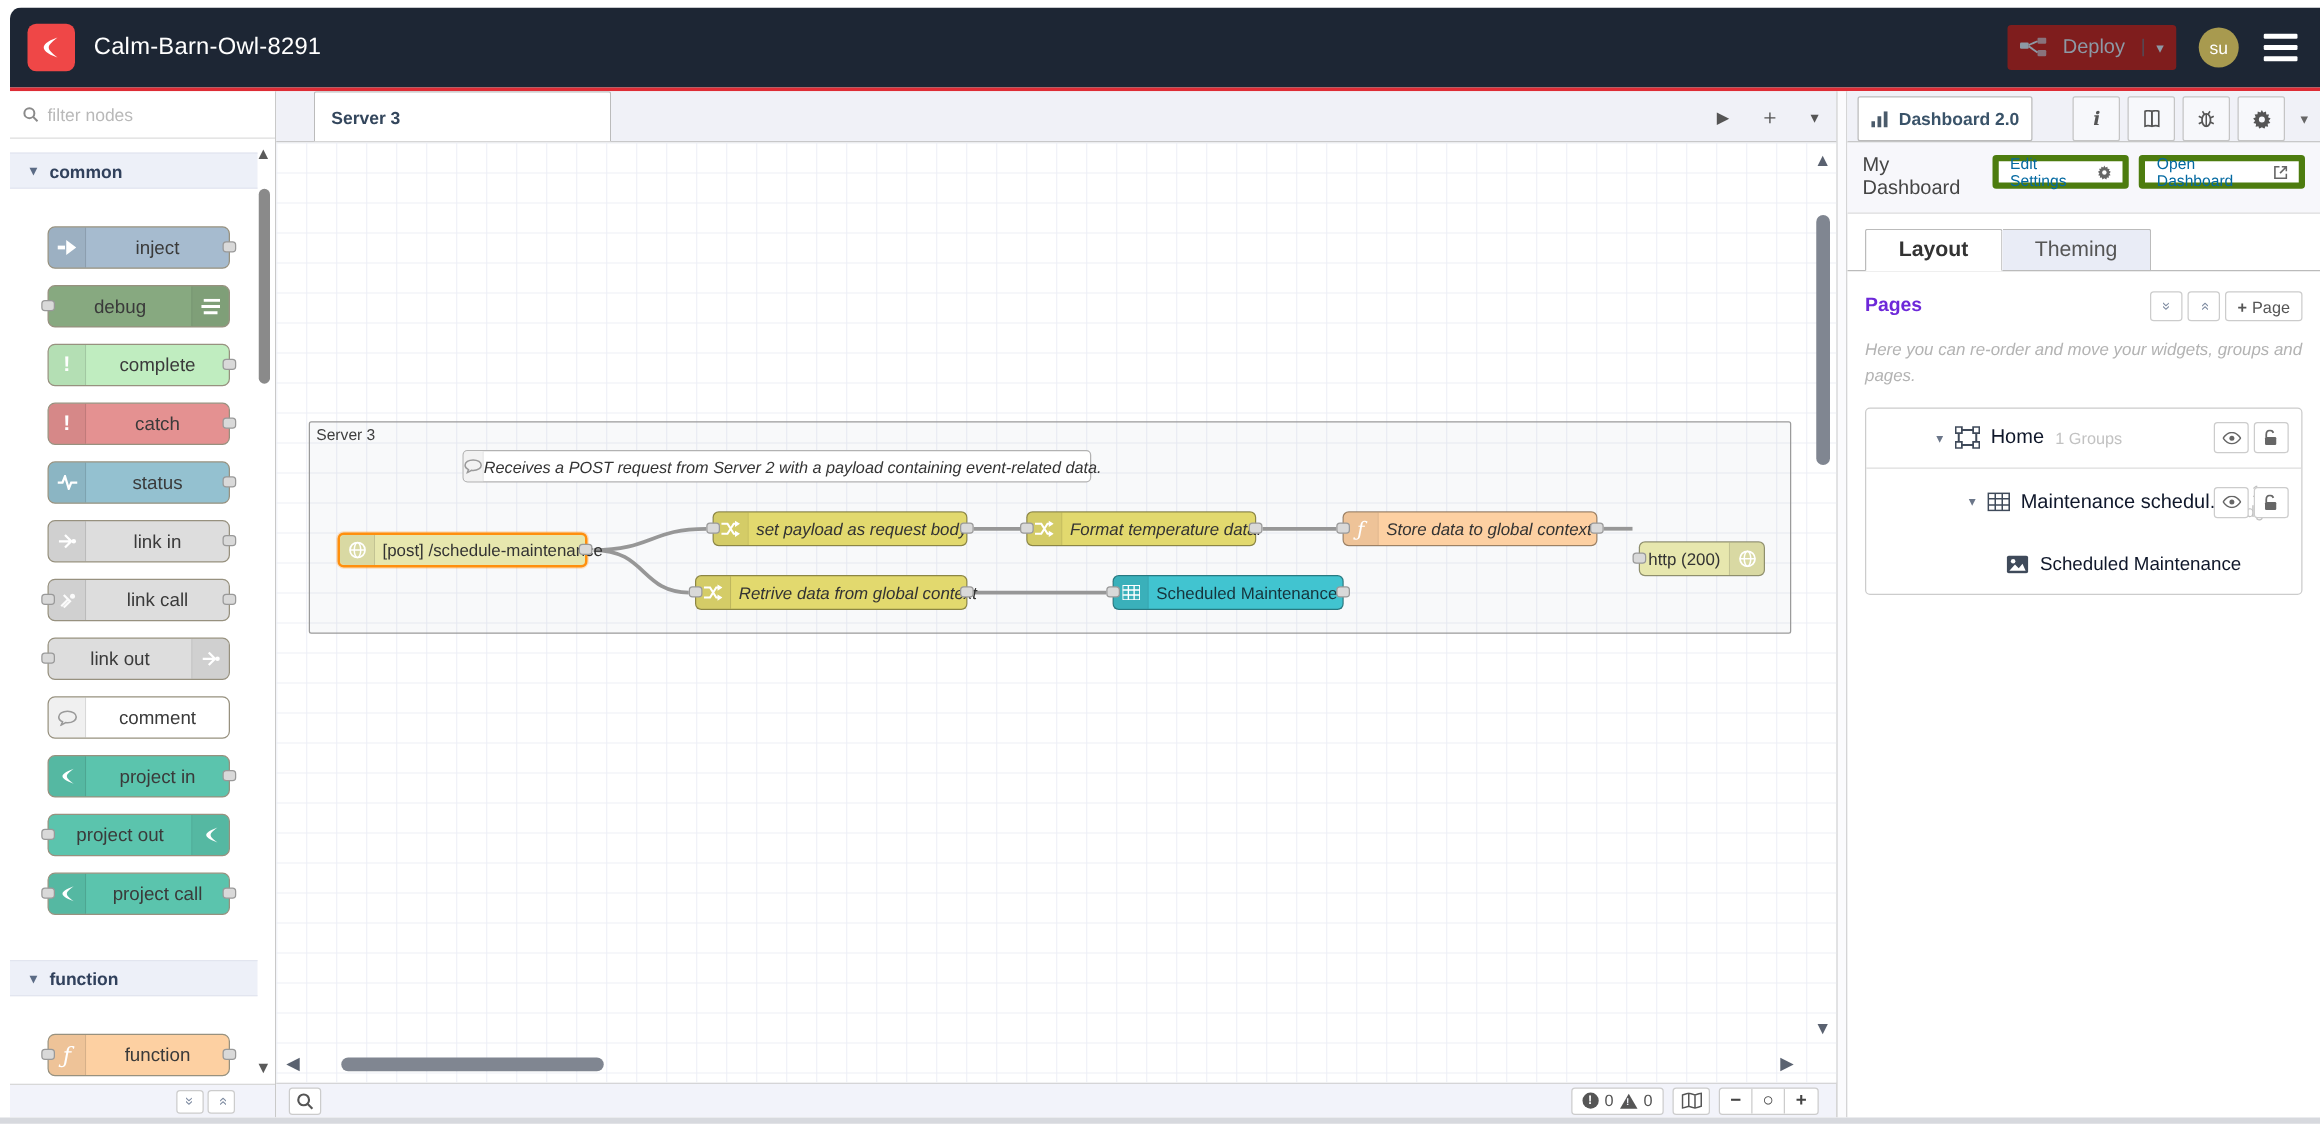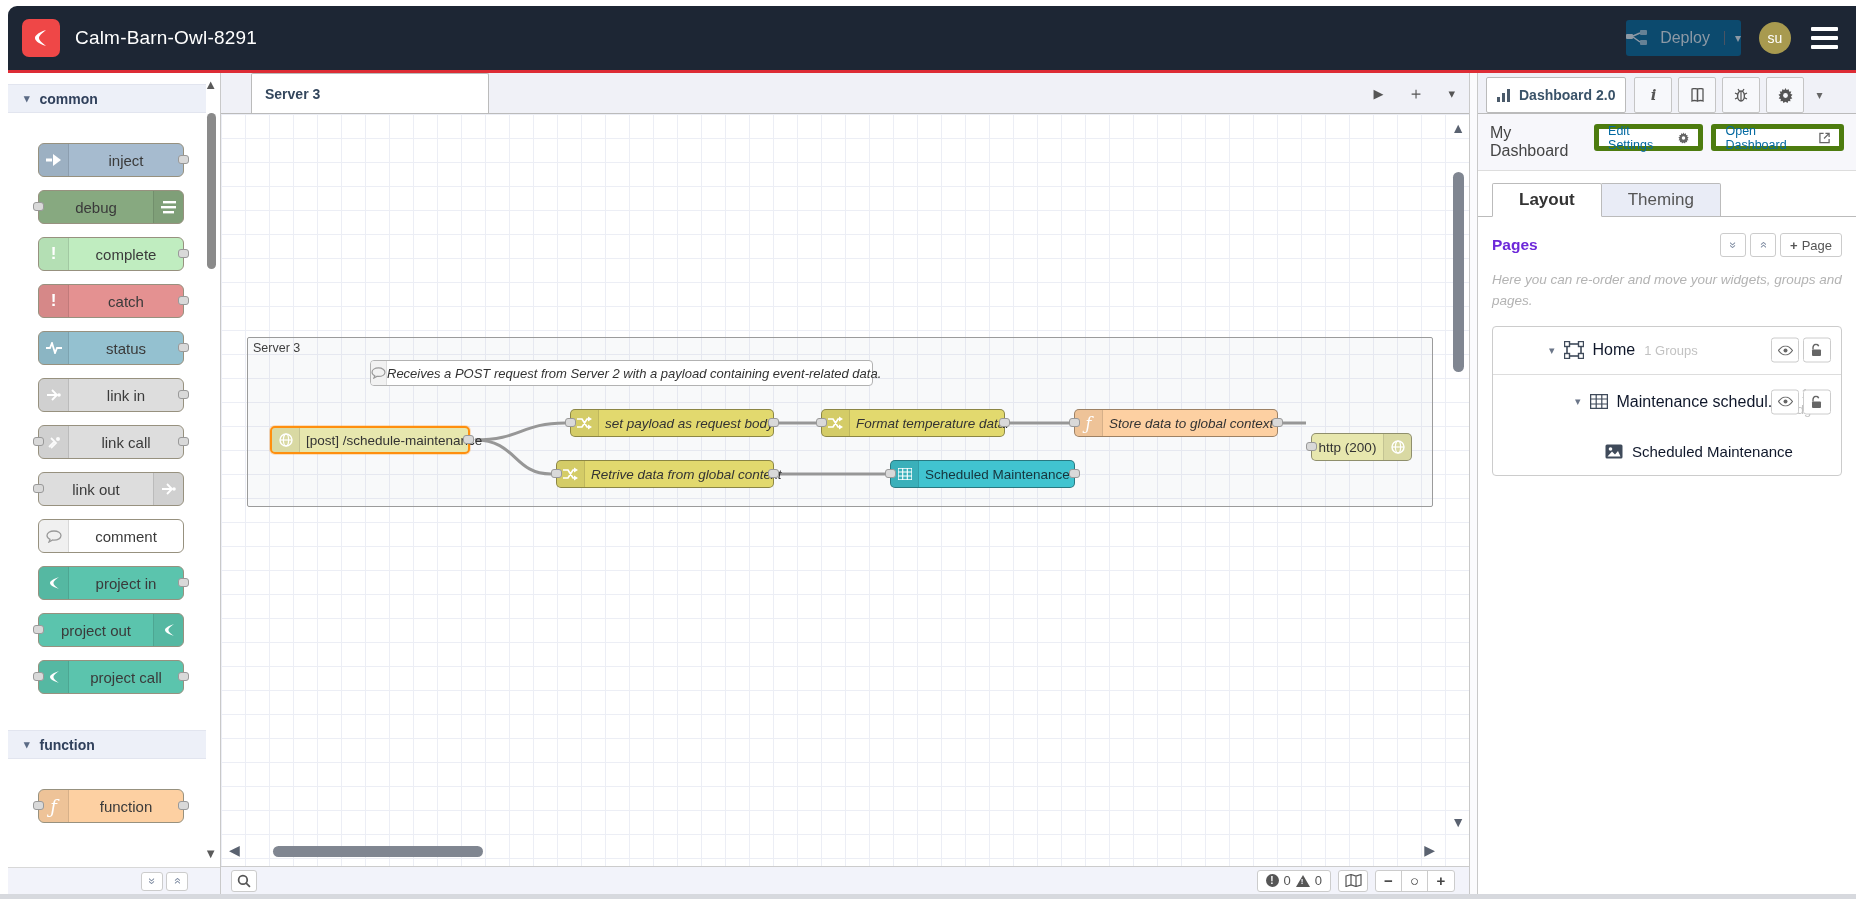--- a/index.html
+++ b/index.html
@@ -7,21 +7,21 @@
     font-family:"Liberation Sans", sans-serif; }
   .app { position:absolute; left:8px; top:6px; width:1848px; height:888px;
     border-top-left-radius:9px; overflow:hidden; background:#fff; }
   .bottom-strip { position:absolute; left:0; bottom:0; width:1856px; height:5px; background:#d7d9de; }
 
   
   .header { height:64px; background:#1d2634; display:flex; align-items:center; padding:0 16px 0 14px; }
   .logo { width:38px; height:38px; background:#ef4747; border-radius:7px; display:flex; align-items:center; justify-content:center; }
   .app-title { color:#fff; font-size:19px; font-weight:400; margin-left:15px; letter-spacing:.2px; }
   .header-right { margin-left:auto; display:flex; align-items:center; gap:18px; }
-  .deploy-btn { display:flex; align-items:center; height:36px; background:#0c4a6e; border-radius:3px; padding:0 0; color:#8d99a5; }
+  .deploy-btn { display:flex; align-items:center; height:36px; background:#7f1d1d; border-radius:3px; padding:0 10px; color:#8d99a5; }
   .deploy-btn .lbl { font-size:16px; margin:0 14px 0 12px; }
   .deploy-caret { border-left:1px solid #4a5463; padding-left:10px; font-size:12px; color:#8d99a5; }
   .avatar { width:32px; height:32px; border-radius:50%; background:#a89a4f; color:#fff; font-size:14px;
     display:flex; align-items:center; justify-content:center; }
   .hamburger { display:flex; flex-direction:column; gap:5px; cursor:pointer; padding:4px 2px; }
   .hamburger span { display:block; width:27px; height:4px; background:#fff; border-radius:1px; }
   .red-line { height:3px; background:#dd2c35; }
 
   
   .main { display:flex; height:821px; }
@@ -114,21 +114,21 @@
   .zoom-reset { font-size:13px; font-weight:normal; }
 
   
   .gap { width:9px; background:#fbfbfd; border-left:1px solid #c9c9c9; border-right:1px solid #c9c9c9; }
 
   
   .sidebar { width:378px; display:flex; flex-direction:column; background:#fff; }
   .sb-tabbar { height:41px; background:#f0f1f7; border-bottom:1px solid #bbb; display:flex; align-items:center;
     gap:6px; padding:4px 8px 0 8px; }
   .sb-tab-active { height:36px; background:#fff; border:1px solid #bbb; border-radius:2px; display:flex; align-items:center;
-    gap:7px; padding:0 10px; font-weight:bold; font-size:14px; color:#3a5369; margin-right:2px; }
+    gap:7px; padding:0 10px; font-weight:bold; font-size:14px; color:#3a5369; margin-right:26px; }
   .sb-icon-btn { width:38px; height:36px; border:1px solid #c5c5c5; border-radius:2px; background:#f7f8fb; color:#555;
     display:flex; align-items:center; justify-content:center; font-size:15px; }
   .sb-caret { color:#666; font-size:12px; margin-left:6px; }
   .db-header { background:#f7f7fb; border-bottom:1px solid #ddd; display:flex; align-items:flex-start; padding:10px 12px; gap:8px; }
   .db-name { font-size:16px; color:#454545; margin-right:auto; }
   .small-btn { height:27px; border:5px solid #4d7c0f; border-radius:3px; background:#fff; color:#0369a1; font-size:12.5px;
     display:flex; align-items:center; gap:6px; padding:0 9px; }
   .lt-tabs { display:flex; padding:12px 0 0 14px; border-bottom:1px solid #bbb; }
   .lt-tab { height:34px; padding:0 26px; display:flex; align-items:center; font-size:17px; border:1px solid #bbb; margin-bottom:-1px; }
   .lt-tab.active { background:#fff; font-weight:bold; color:#333; border-bottom:1px solid #fff; border-radius:2px 2px 0 0; }
@@ -188,20 +188,27 @@
           <span></span>
           <span></span>
         </div>
     </div>
   </div>
   <div class="red-line"></div>
 
   <div class="main">
 
     <div class="palette">
+      <div class="filter-row">
+        <svg width="13" height="13" viewBox="0 0 13 13">
+            <circle cx="5.5" cy="5.5" r="4" fill="none" stroke="#8a8a8a" stroke-width="1.6"></circle>
+            <path d="M8.5 8.5 L12 12" stroke="#8a8a8a" stroke-width="1.6"></path>
+          </svg>
+        <input placeholder="filter nodes" style="">
+      </div>
       <div class="palette-scroll">
         <div class="cat-header">
           <span class="chev">▾</span>
           <span>common</span>
         </div>
 
         <div class="pnode c-inject">
           <span class="picon lft">
               <svg width="15" height="12" viewBox="0 0 15 12">
                 <rect x="0" y="4.5" width="6" height="3" fill="#fff"></rect>

